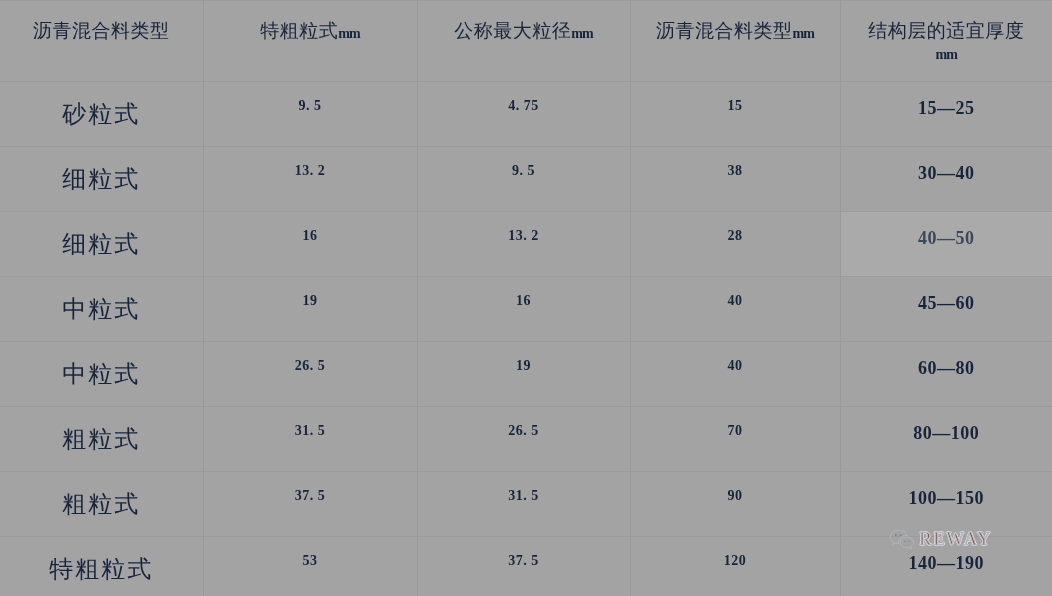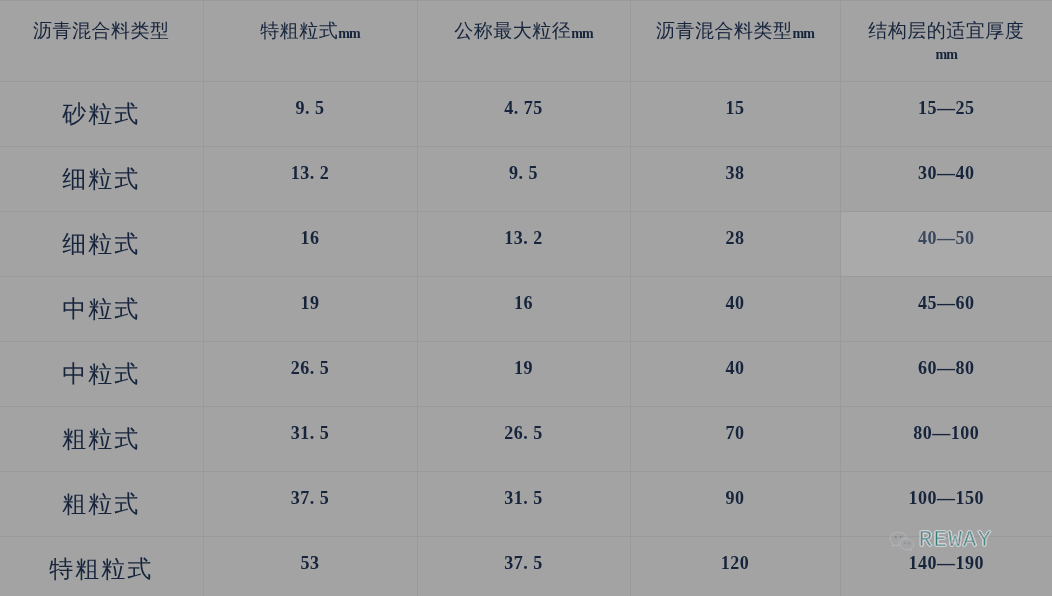--- a/index.html
+++ b/index.html
@@ -93,21 +93,21 @@
     padding-top: 14px;
     letter-spacing: 0.4px;
   }
   tbody td.type-cell {
     font-size: 24px;
     letter-spacing: 2px;
   }
   tbody td.num-cell {
     font-family: "Liberation Serif", "DejaVu Serif", serif;
     font-weight: bold;
-    font-size: 18px;
+    font-size: 14px;
     letter-spacing: 0.5px;
   }
   tbody td.range-cell {
     font-family: Liberation Serif, serif;
     font-weight: bold;
     font-size: 18px;
     letter-spacing: 0.5px;
   }
   tbody tr:last-child td {
     border-bottom: 1px solid #9a9a9a;
@@ -129,24 +129,24 @@
     gap: 4px;
     pointer-events: none;
     opacity: 0.78;
   }
   .watermark .wm-logo {
     width: 26px;
     height: 22px;
     flex: 0 0 auto;
   }
   .watermark .wm-text {
-    font-family: Liberation Mono, monospace;
-    font-size: 22px;
+    font-family: Liberation Serif, serif;
+    font-size: 19px;
     letter-spacing: 1.5px;
-    color: #0f766e;
+    color: #7f1d1d;
     -webkit-text-stroke: 1px #b9bec6;
     text-shadow:
       1px 0 0 #ffffff, -1px 0 0 #ffffff,
       0 1px 0 #ffffff, 0 -1px 0 #ffffff;
     white-space: nowrap;
   }
 </style>
 </head>
 <body>
 

